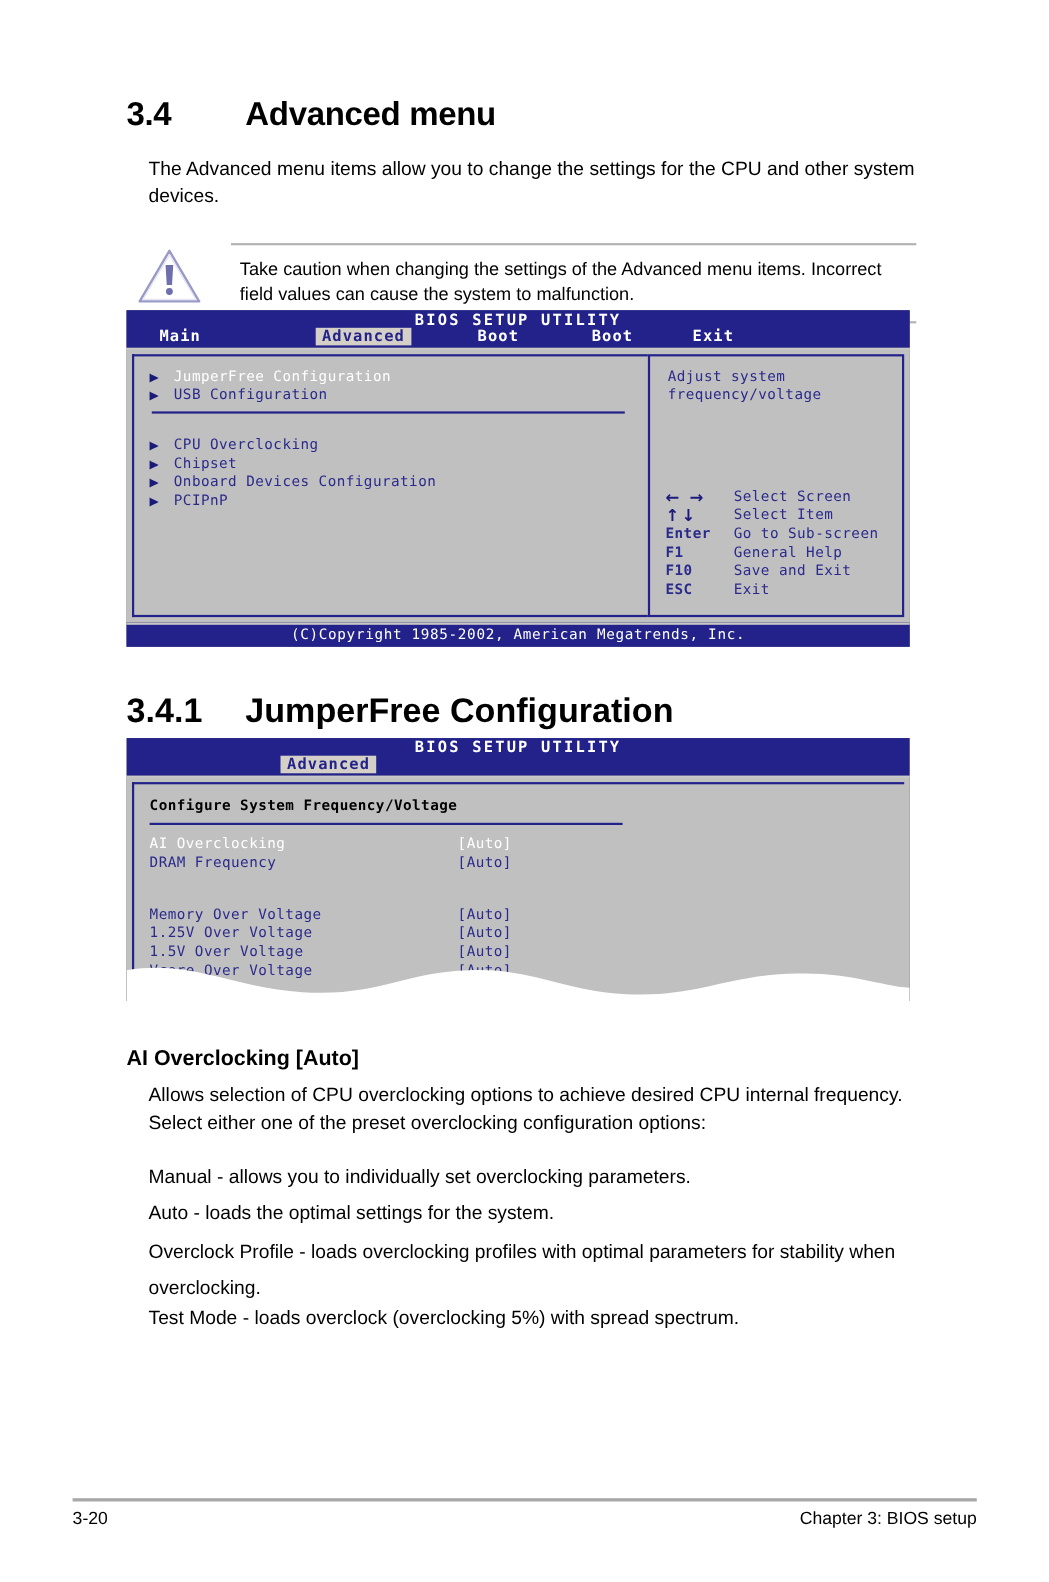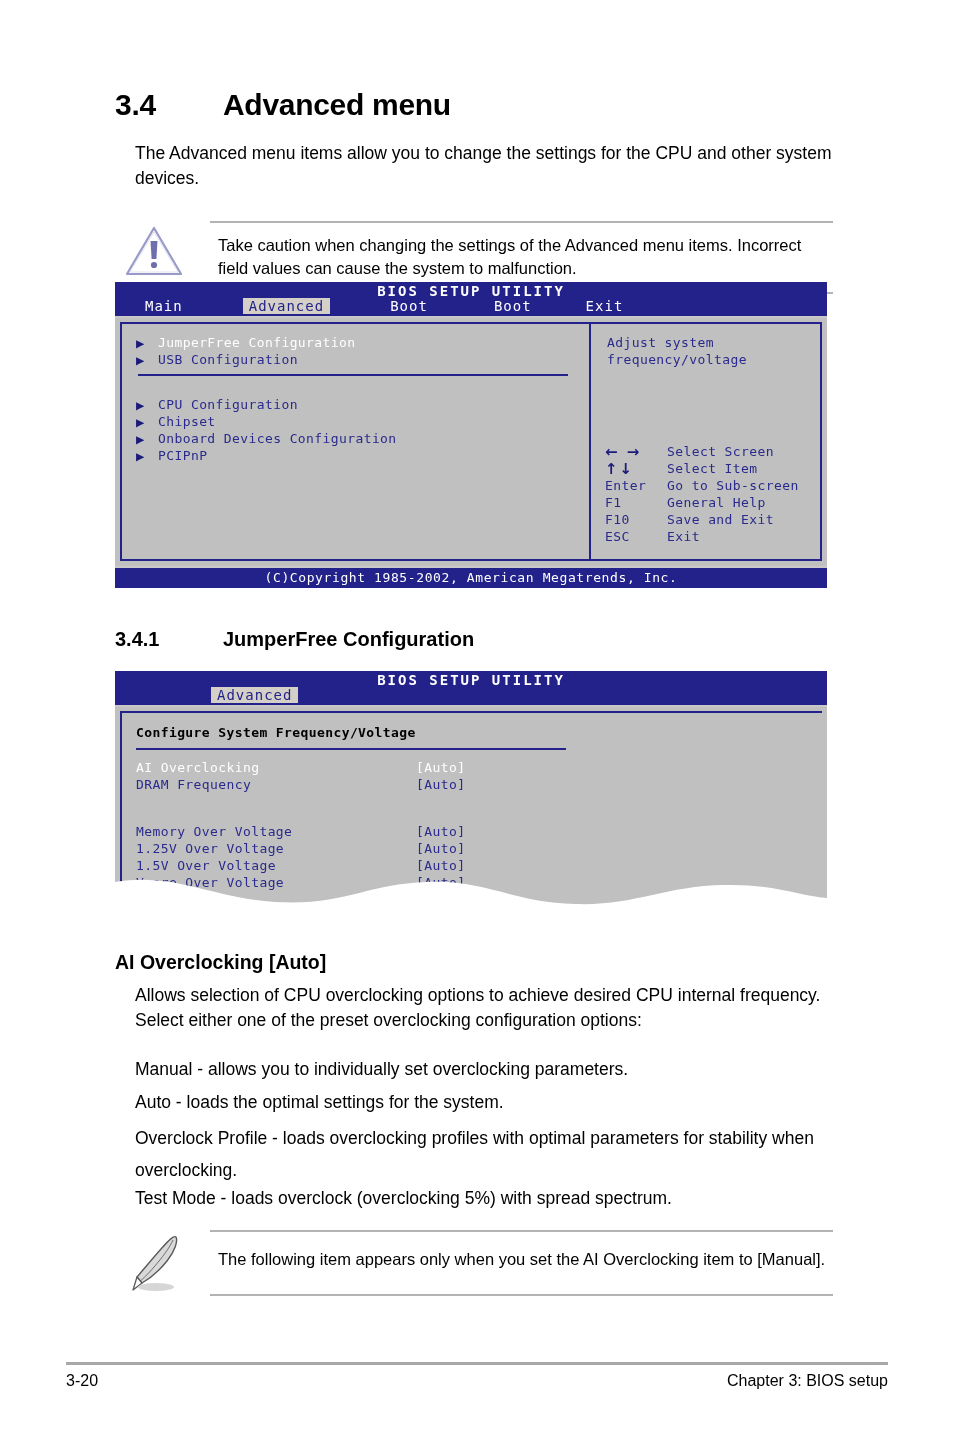--- a/index.html
+++ b/index.html
@@ -105,32 +105,33 @@
     font-size: 14px;
     letter-spacing: 2px;
     color: #ffffff;
   }
   .bios .tabs {
     position: absolute;
     left: 24px;
     top: 16px;
     display: flex;
     gap: 16px;
-    font-weight: normal;
+    font-weight: bold;
     font-size: 14px;
     letter-spacing: 1px;
   }
   .bios .tab {
     padding: 0 6px;
     color: #ffffff;
     white-space: pre;
   }
   .bios .tab.active {
     background: #d4d0c8;
     color: #22228a;
+    margin-left: 44px;
   }
   .bios .tab-spacer { width: 22px; }
 
   .bios .panels {
     display: flex;
     border-top: 2px solid #c8c8c8;
     box-sizing: border-box;
     background: #c0c0c0;
     padding: 4px 5px 5px 5px;
   }
@@ -194,20 +195,21 @@
   }
   .key-row {
     display: flex;
     height: 17px;
     white-space: pre;
     align-items: center;
   }
   .key-row .k {
     flex: 0 0 62px;
     white-space: pre;
+    font-weight: bold;
   }
   .key-row .k.glyph {
     font-family: "DejaVu Sans", sans-serif;
     font-weight: bold;
     font-size: 15px;
     color: #1a1a7a;
     letter-spacing: 2px;
   }
 
   .bios .footer {
@@ -258,21 +260,21 @@
     pointer-events: none;
   }
 
   
   .sub-head {
     position: absolute;
     left: 115px;
     display: flex;
     align-items: flex-start;
     font-weight: bold;
-    font-size: 20px;
+    font-size: 31px;
     color: #000;
   }
   .sub-head .num { width: 108px; display: inline-block; }
 
   .item-head {
     position: absolute;
     left: 115px;
     font-weight: bold;
     font-size: 19.5px;
     color: #000;
@@ -353,21 +355,21 @@
           <span>JumperFree Configuration</span>
         </div>
         <div class="menu-row">
           <span class="arrow">▶</span>
           <span>USB Configuration</span>
         </div>
         <div class="menu-rule"></div>
         <div class="menu-gap"></div>
         <div class="menu-row">
           <span class="arrow">▶</span>
-          <span>CPU Configuration</span>
+          <span>CPU Overclocking</span>
         </div>
         <div class="menu-row">
           <span class="arrow">▶</span>
           <span>Chipset</span>
         </div>
         <div class="menu-row">
           <span class="arrow">▶</span>
           <span>Onboard Devices Configuration</span>
         </div>
         <div class="menu-row">
@@ -463,33 +465,18 @@
 
   <div class="item-head" style="top:947px;">AI Overclocking [Auto]</div>
 
   <div class="body-par" style="top:979px; width:700px;">Allows selection of CPU overclocking options to achieve desired CPU internal frequency. Select either one of the preset overclocking configuration options:</div>
 
   <div class="body-par" style="top:1053px;">Manual - allows you to individually set overclocking parameters.</div>
   <div class="body-par" style="top:1086px;">Auto - loads the optimal settings for the system.</div>
   <div class="body-par" style="top:1118px; width:718px; line-height:32px;">Overclock Profile - loads overclocking profiles with optimal parameters for stability when overclocking.</div>
   <div class="body-par" style="top:1182px;">Test Mode - loads overclock (overclocking 5%) with spread spectrum.</div>
 
-  <div class="notice" style="top:1226px;">
-    <div class="rule"></div>
-    <div class="inner">
-      <div class="icon-cell" style="padding-left:14px;">
-        <svg width="58" height="62" viewBox="0 0 58 62">
-          <path d="M47 5 C49 9 46 19 38 29 C30 39 20 47 13 51 L8 45 C14 38 24 26 32 17 C40 8 45 3 47 5 Z" fill="#d9d9d9" stroke="#5a5a5a" stroke-width="1.4" stroke-linejoin="round"></path>
-          <path d="M44 8 C41 15 33 26 25 35 C19 42 14 47 11 49" fill="none" stroke="#6e6e6e" stroke-width="1"></path>
-          <path d="M13 51 L8 45 L4 58 Z" fill="#ffffff" stroke="#5a5a5a" stroke-width="1.3" stroke-linejoin="round"></path>
-          <ellipse cx="27" cy="55" rx="18" ry="4" fill="#cfcfcf" opacity="0.85"></ellipse>
-        </svg>
-      </div>
-      <div class="txt" style="padding-top:16px;padding-bottom:18px;">The following item appears only when you set the AI Overclocking item to [Manual].</div>
-    </div>
-    <div class="rule"></div>
-  </div>
 
   <div class="pg-rule"></div>
   <div class="pg-num">3-20</div>
   <div class="pg-chap">Chapter 3: BIOS setup</div>
 
 </div>
 
 </body></html>

